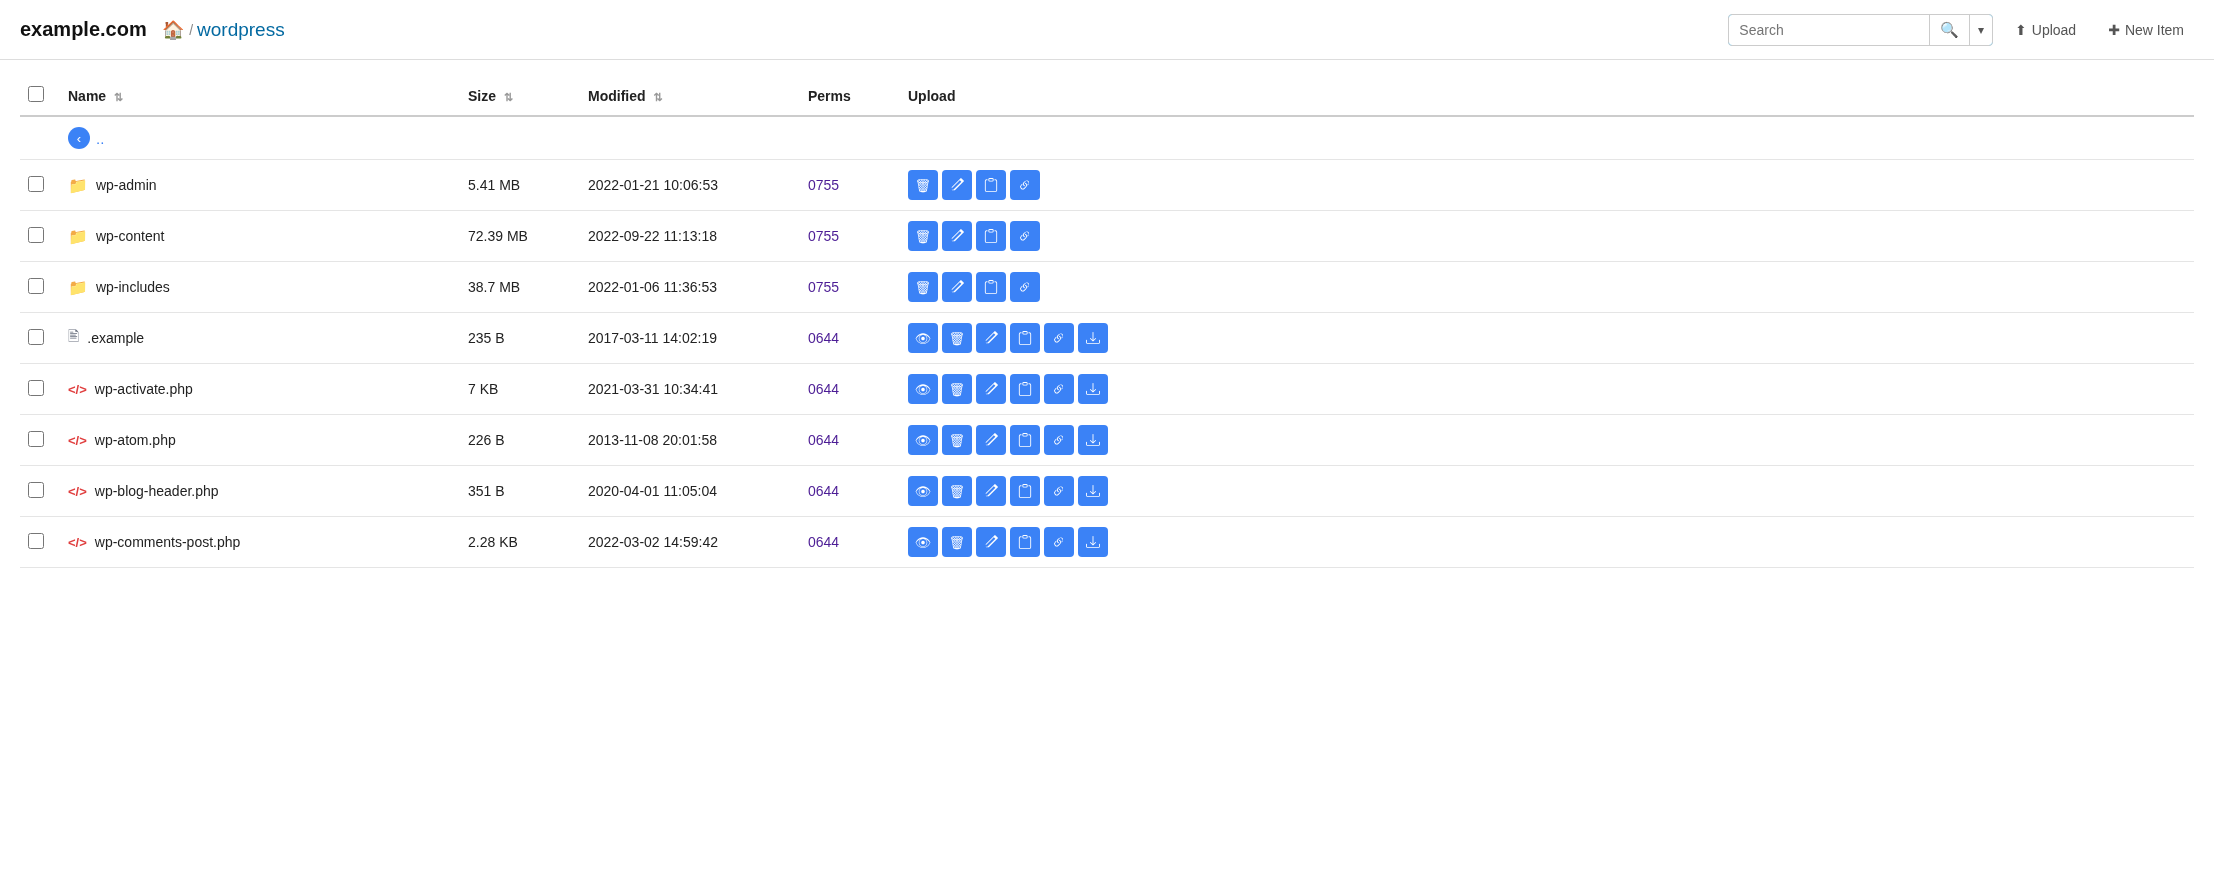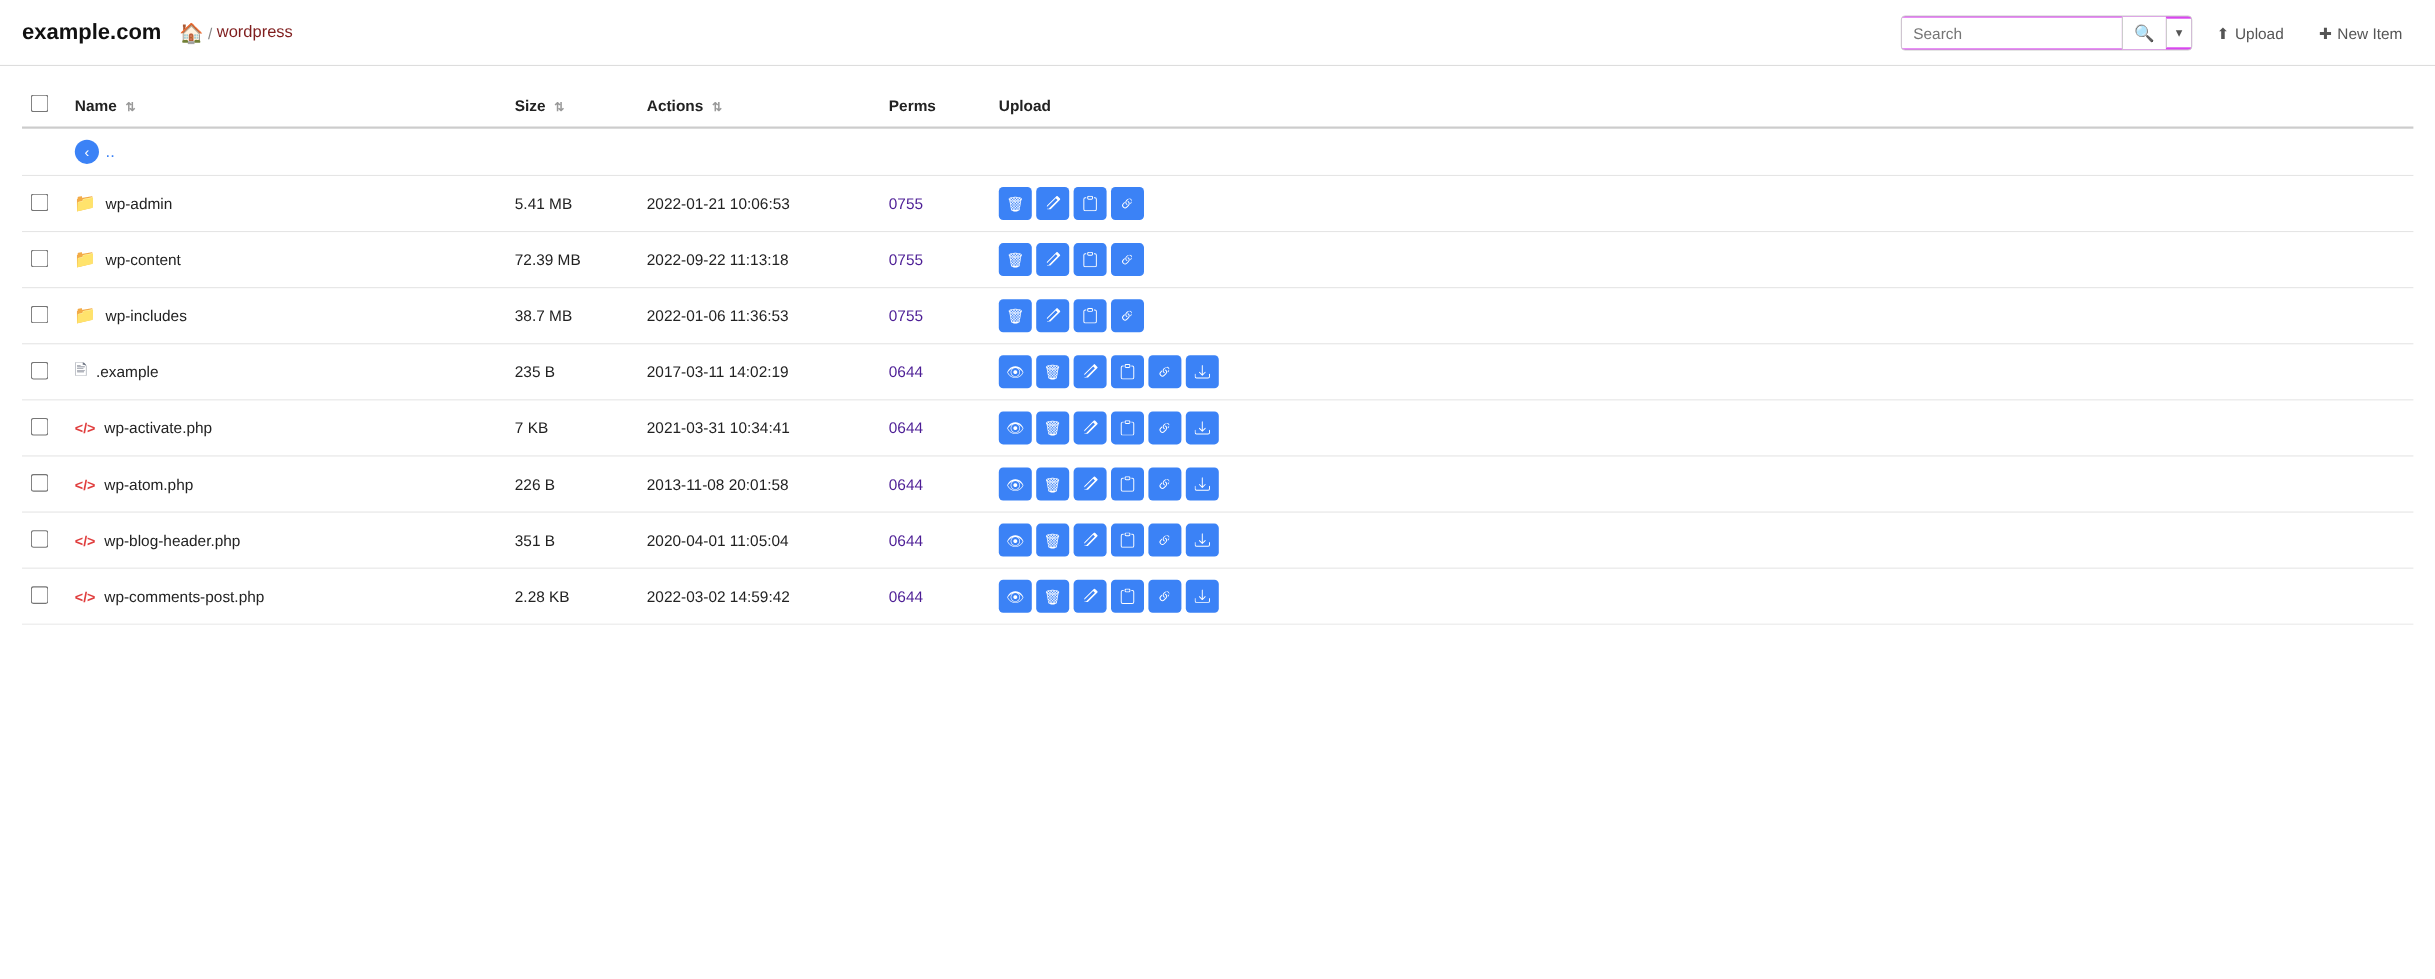--- a/index.html
+++ b/index.html
@@ -24,34 +24,33 @@
       display: flex;
       align-items: center;
       gap: 4px;
       color: #555;
     }
     .breadcrumb .home-icon {
       color: #3b82f6;
       font-size: 18px;
     }
     .breadcrumb .sep { color: #888; }
-    .breadcrumb .crumb-link { color: #7f1d1d; text-decoration: none; font-size: 15px; }
+    .breadcrumb .crumb-link { color: #0369a1; text-decoration: none; font-size: 19px; }
     .header-right {
       margin-left: auto;
       display: flex;
       align-items: center;
       gap: 12px;
     }
     .search-box {
       display: flex;
-      align-items: center;
       border: 1px solid #ccc;
       border-radius: 4px;
       overflow: hidden;
-      background: #d946ef;
+      background: #0ea5e9;
       margin-left: 48px;
     }
     .search-box input {
       border: none;
       outline: none;
       padding: 6px 10px;
       font-size: 14px;
       width: 200px;
     }
     .search-box .search-btn {
@@ -244,21 +243,21 @@
         </th>
         <th class="th-name">
           <span>Name</span>
           <span class="sort-icon">⇅</span>
         </th>
         <th class="th-size">
           <span>Size</span>
           <span class="sort-icon">⇅</span>
         </th>
         <th class="th-modified">
-          <span>Actions</span>
+          <span>Modified</span>
           <span class="sort-icon">⇅</span>
         </th>
         <th class="th-perms">Perms</th>
         <th class="th-actions">Upload</th>
       </tr>
     </thead>
     <tbody id="table-body">
 
       <tr class="parent-row">
         <td></td>

